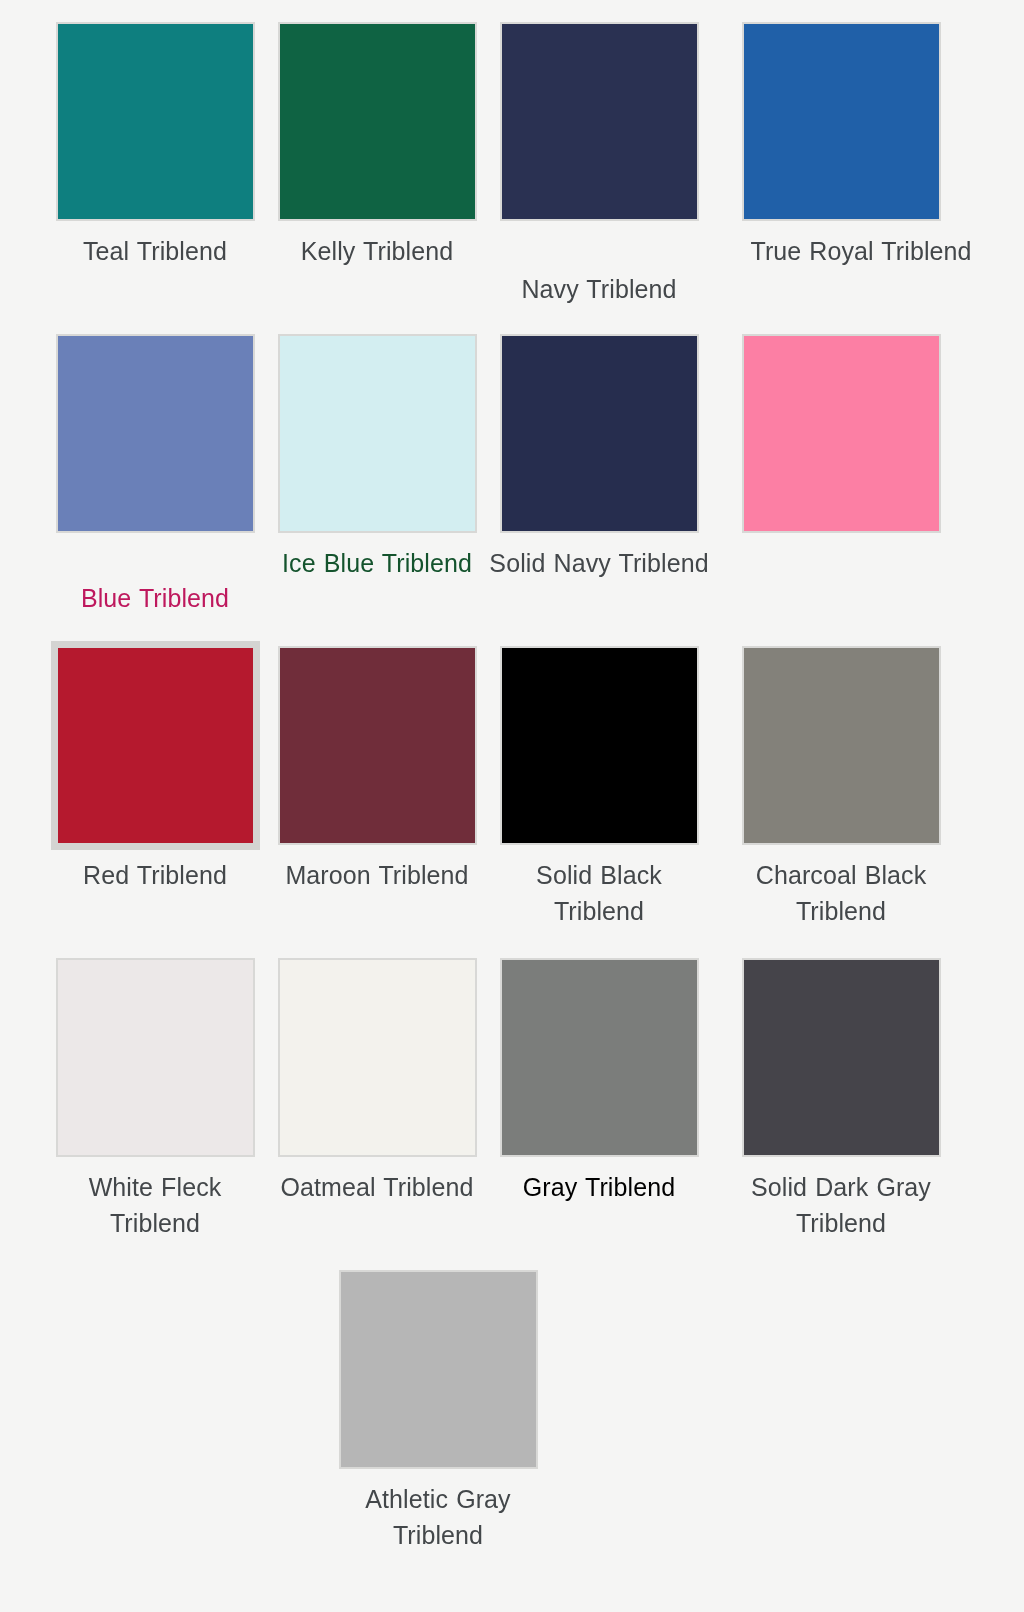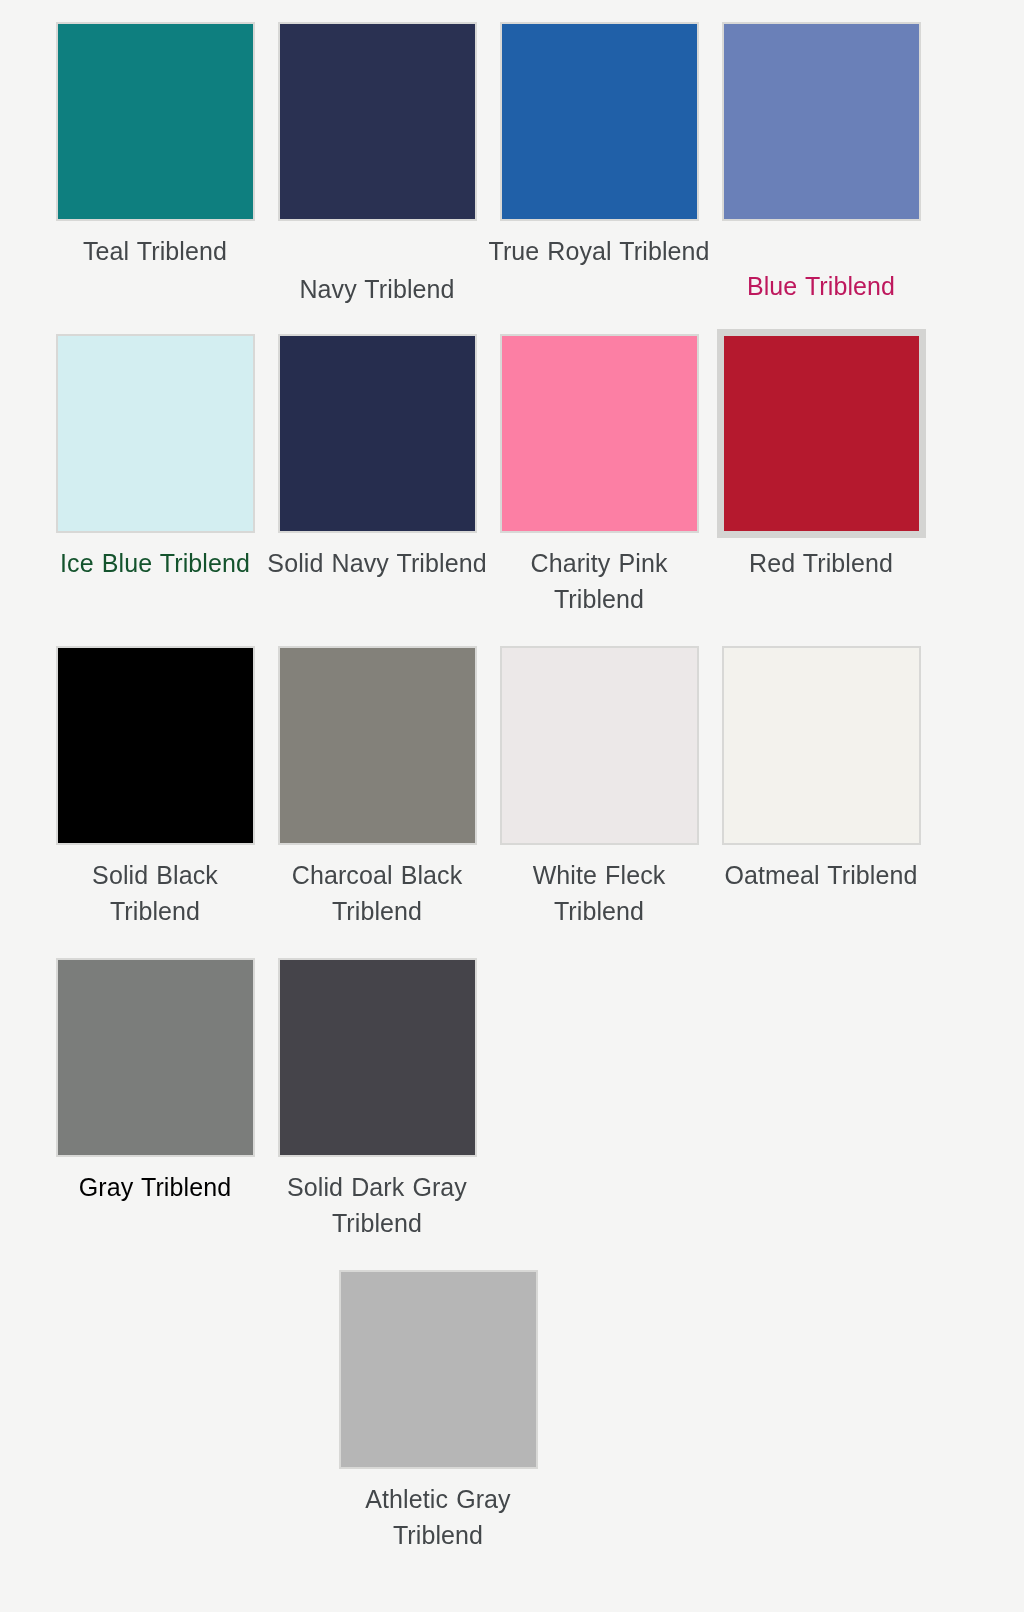--- a/index.html
+++ b/index.html
@@ -83,29 +83,35 @@
 
 <div id="swatch-grid">
     <div class="swatch-cell">
       <div class="swatch-chip-wrap">
         <div class="swatch-chip" style="background: rgb(14, 127, 127); border-color: rgb(216, 216, 214);"></div>
       </div>
       <div class="swatch-label" style="color: rgb(67, 71, 74);">Teal Triblend</div>
     </div>
     <div class="swatch-cell">
       <div class="swatch-chip-wrap">
+        <div class="swatch-chip" style="background: rgb(15, 99, 67); border-color: rgb(216, 216, 214);"></div>
+      </div>
+      <div class="swatch-label" style="color: rgb(67, 71, 74);">Kelly Triblend</div>
+    </div>
+    <div class="swatch-cell">
+      <div class="swatch-chip-wrap">
         <div class="swatch-chip" style="background: rgb(42, 49, 82); border-color: rgb(216, 216, 214);"></div>
       </div>
       <div class="swatch-label" style="color: rgb(67, 71, 74); margin-top: 47px;">Navy Triblend</div>
     </div>
     <div class="swatch-cell">
       <div class="swatch-chip-wrap">
         <div class="swatch-chip" style="background: rgb(32, 96, 168); border-color: rgb(216, 216, 214);"></div>
       </div>
-      <div class="swatch-label" style="color: rgb(67, 71, 74);">True Royal Triblend</div>
+      <div class="swatch-label" style="color: rgb(67, 71, 74); margin-left: 40px;">True Royal Triblend</div>
     </div>
     <div class="swatch-cell">
       <div class="swatch-chip-wrap">
         <div class="swatch-chip" style="background: rgb(106, 128, 184); border-color: rgb(216, 216, 214);"></div>
       </div>
       <div class="swatch-label" style="color: #be185d; margin-top: 44px;">Blue Triblend</div>
     </div>
     <div class="swatch-cell">
       <div class="swatch-chip-wrap">
         <div class="swatch-chip" style="background: rgb(211, 238, 241); border-color: rgb(216, 216, 214);"></div>
@@ -115,27 +121,32 @@
     <div class="swatch-cell">
       <div class="swatch-chip-wrap">
         <div class="swatch-chip" style="background: rgb(38, 45, 78); border-color: rgb(216, 216, 214);"></div>
       </div>
       <div class="swatch-label" style="color: rgb(67, 71, 74);">Solid Navy Triblend</div>
     </div>
     <div class="swatch-cell">
       <div class="swatch-chip-wrap">
         <div class="swatch-chip" style="background: rgb(252, 127, 164); border-color: rgb(216, 216, 214);"></div>
       </div>
-      <div class="swatch-label" style="color: rgb(67, 71, 74);">Charity Pink Triblend</div>
     </div>
     <div class="swatch-cell">
       <div class="swatch-chip-wrap">
         <div class="swatch-chip selected" style="background: rgb(181, 25, 46); border-color: rgb(212, 212, 210); outline-color: rgb(212, 212, 210);"></div>
       </div>
       <div class="swatch-label" style="color: rgb(67, 71, 74);">Red Triblend</div>
+    </div>
+    <div class="swatch-cell">
+      <div class="swatch-chip-wrap">
+        <div class="swatch-chip" style="background: rgb(112, 45, 58); border-color: rgb(216, 216, 214);"></div>
+      </div>
+      <div class="swatch-label" style="color: rgb(67, 71, 74);">Maroon Triblend</div>
     </div>
     <div class="swatch-cell">
       <div class="swatch-chip-wrap">
         <div class="swatch-chip" style="background: rgb(0, 0, 0); border-color: rgb(216, 216, 214);"></div>
       </div>
       <div class="swatch-label" style="color: rgb(67, 71, 74);">Solid Black Triblend</div>
     </div>
     <div class="swatch-cell">
       <div class="swatch-chip-wrap">
         <div class="swatch-chip" style="background: rgb(131, 129, 122); border-color: rgb(216, 216, 214);"></div>

